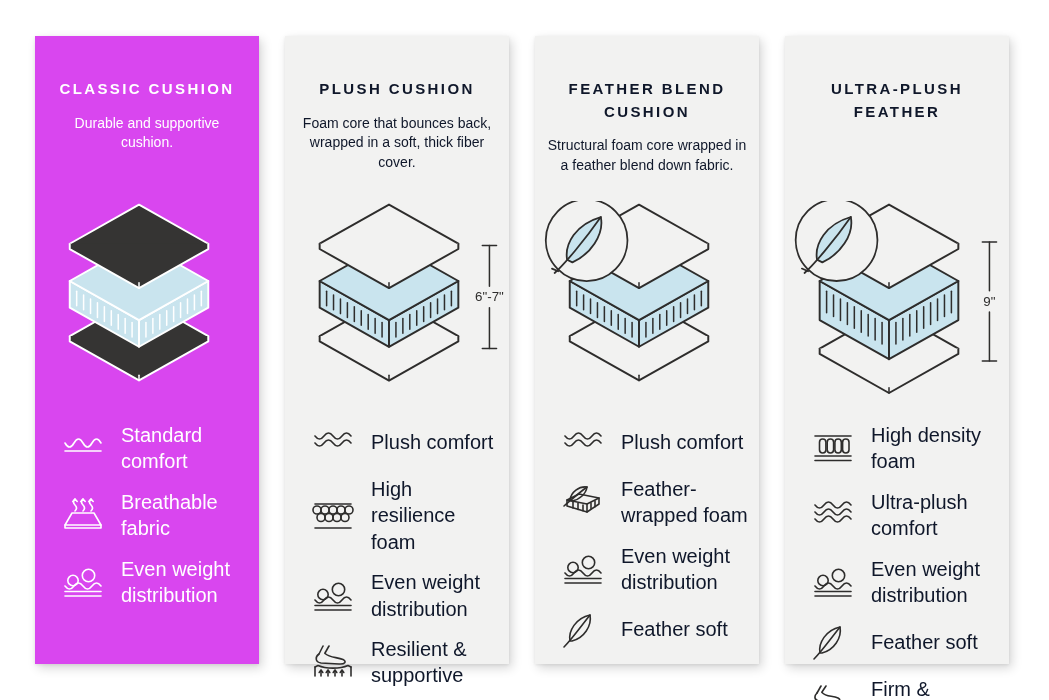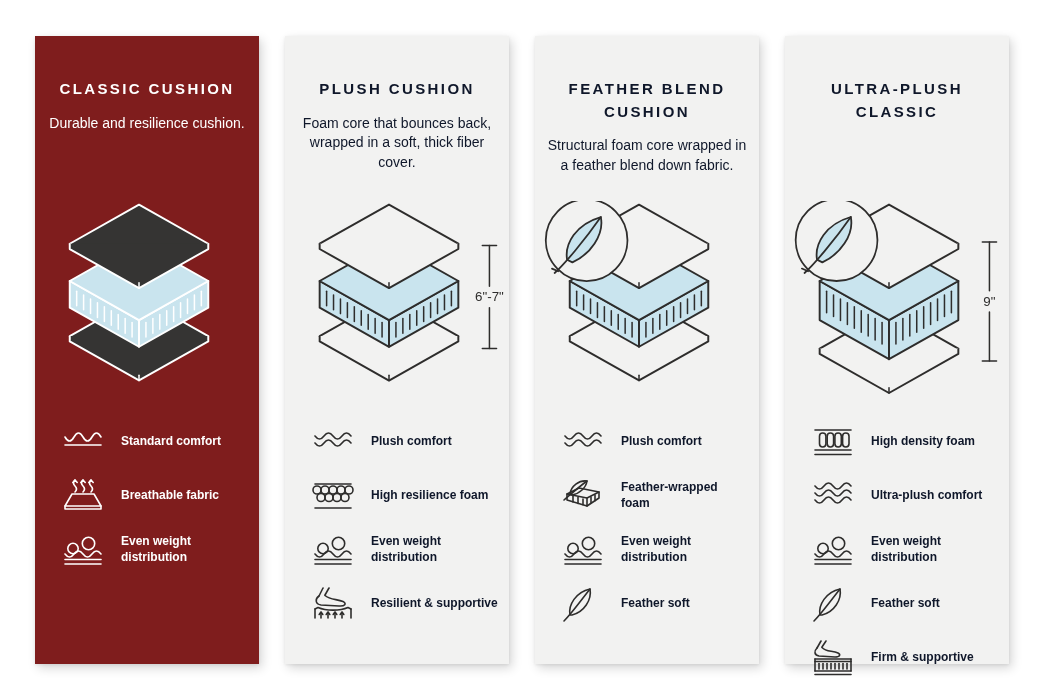--- a/index.html
+++ b/index.html
@@ -5,45 +5,45 @@
   html,body{margin:0;padding:0;}
   body{
     width:1049px;height:700px;position:relative;background:#ffffff;
     font-family:"Liberation Sans", sans-serif;color:#2e2d2c;overflow:hidden;
   }
   .board{position:absolute;left:35px;top:36px;display:flex;gap:26px;}
   .column{
     width:224px;height:628px;box-sizing:border-box;
     box-shadow:3px 4px 10px rgba(0,0,0,.16), 0 1px 3px rgba(0,0,0,.08);
   }
-  .column.dark{background:#7f1d1d;color:#ffffff;}
+  .column.dark{background:#d946ef;color:#ffffff;}
   .column.light{background:#f2f2f1;color:#0f172a;}
   .col-header{height:160px;box-sizing:border-box;padding-top:42px;}
   .col-title{
     text-align:center;font-weight:700;font-size:15px;letter-spacing:2.4px;
     line-height:1.5;margin:0 auto;max-width:186px;
   }
   .col-desc{
     margin:13px auto 0;max-width:200px;text-align:center;
     font-size:14px;line-height:1.4;
   }
   .illus{height:210px;display:flex;align-items:center;justify-content:center;}
   .features{margin-top:16px;padding-left:25px;display:flex;flex-direction:column;gap:14px;}
   .feature{display:flex;align-items:center;gap:15px;min-height:30px;}
   .ficon{width:46px;height:40px;flex:0 0 46px;display:flex;align-items:center;justify-content:center;}
-  .flabel{font-size:12px;line-height:1.32;max-width:128px;font-weight:bold;}
+  .flabel{font-size:20px;line-height:1.32;max-width:128px;}
 </style>
 </head>
 <body>
 
 <div class="board">
   <div class="column dark">
     <div class="col-header">
       <div class="col-title">CLASSIC CUSHION</div>
-      <div class="col-desc">Durable and resilience cushion.</div>
+      <div class="col-desc">Durable and supportive cushion.</div>
     </div>
     <div class="illus">
         <svg width="206" height="200" viewBox="10 0 232 225">
     <path d="M117,108 L195,152 L117,196 L39,152 Z" fill="#353433" stroke="#ffffff" stroke-width="2.2" stroke-linejoin="round" stroke-linecap="round"></path>
       <path d="M39,152 L39,158 L117,202 L195,158 L195,152" fill="#353433" stroke="#ffffff" stroke-width="2.2" stroke-linejoin="round"></path>
       <path d="M117,196 L117,202" fill="none" stroke="#ffffff" stroke-width="1.7" stroke-linecap="round"></path>
 
     <path d="M39,90 L117,134 L117,164 L39,120 Z" fill="#c9e4ee" stroke="#ffffff" stroke-width="2.2" stroke-linejoin="round" stroke-linecap="round"></path>
     <path d="M195,90 L117,134 L117,164 L195,120 Z" fill="#c9e4ee" stroke="#ffffff" stroke-width="2.2" stroke-linejoin="round" stroke-linecap="round"></path>
     <path d="M117,46 L195,90 L117,134 L39,90 Z" fill="#c9e4ee" stroke="#ffffff" stroke-width="2.2" stroke-linejoin="round" stroke-linecap="round"></path>
@@ -303,21 +303,21 @@
               <path d="M10,30 C8,20 16,7 30,4 C32,15 24,27 12,30 Z" fill="none" stroke="#2e2d2c" stroke-width="1.6" stroke-linecap="round" stroke-linejoin="round"></path>
        <path d="M4,36 C12,28 22,14 30,4" fill="none" stroke="#2e2d2c" stroke-width="1.6" stroke-linecap="round" stroke-linejoin="round"></path>
             </svg>
           </span>
           <span class="flabel">Feather soft</span>
         </div>
       </div>
   </div>
   <div class="column light">
     <div class="col-header">
-      <div class="col-title">ULTRA-PLUSH CLASSIC</div>
+      <div class="col-title">ULTRA-PLUSH FEATHER</div>
     </div>
     <div class="illus">
         <svg width="224" height="200" viewBox="0 0 252 225">
     <path d="M117,122 L195,166 L117,210 L39,166 Z" fill="#f2f2f1" stroke="#2e2d2c" stroke-width="2.2" stroke-linejoin="round" stroke-linecap="round"></path>
       <path d="M39,166 L39,172 L117,216 L195,172 L195,166" fill="#f2f2f1" stroke="#2e2d2c" stroke-width="2.2" stroke-linejoin="round"></path>
       <path d="M117,210 L117,216" fill="none" stroke="#2e2d2c" stroke-width="1.7" stroke-linecap="round"></path>
 
     <path d="M39,90 L117,134 L117,178 L39,134 Z" fill="#c9e4ee" stroke="#2e2d2c" stroke-width="2.2" stroke-linejoin="round" stroke-linecap="round"></path>
     <path d="M195,90 L117,134 L117,178 L195,134 Z" fill="#c9e4ee" stroke="#2e2d2c" stroke-width="2.2" stroke-linejoin="round" stroke-linecap="round"></path>
     <path d="M117,46 L195,90 L117,134 L39,90 Z" fill="#c9e4ee" stroke="#2e2d2c" stroke-width="2.2" stroke-linejoin="round" stroke-linecap="round"></path>

